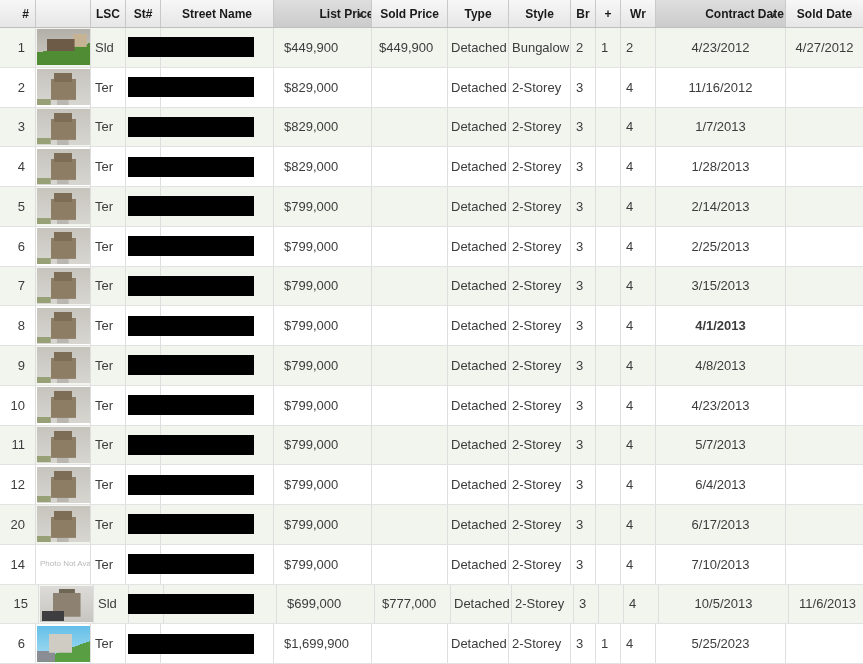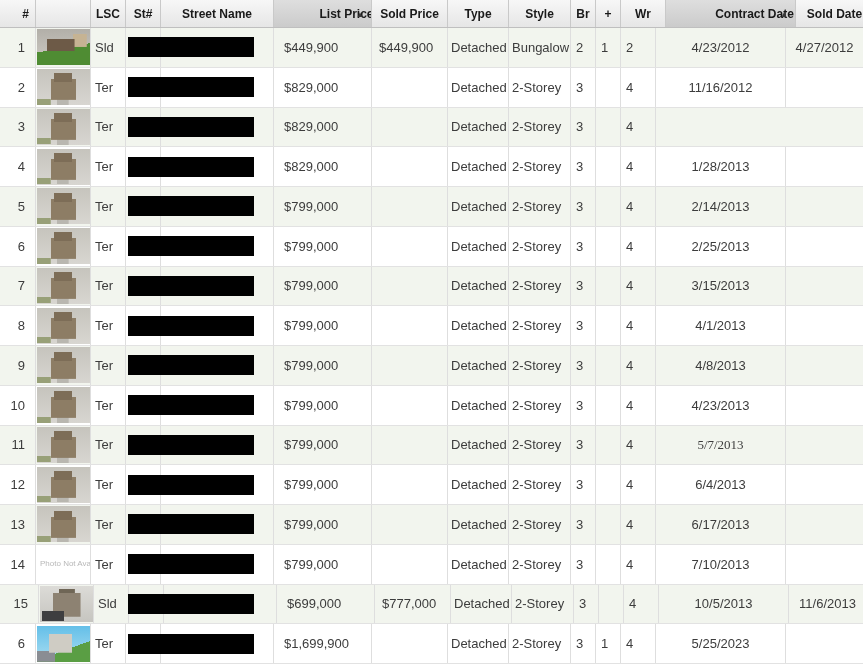--- a/index.html
+++ b/index.html
@@ -136,21 +136,21 @@
       </div>
       <div class="hcell col-style" style="width: 62px;">
         <span>Style</span>
       </div>
       <div class="hcell col-br" style="width: 25px;">
         <span>Br</span>
       </div>
       <div class="hcell col-plus" style="width: 25px;">
         <span>+</span>
       </div>
-      <div class="hcell col-wr" style="width: 45px;">
+      <div class="hcell col-wr" style="width: 35px;">
         <span>Wr</span>
       </div>
       <div class="hcell col-contract_date sorted" style="width: 130px;">
         <span>Contract Date</span>
         <span class="sort-arrow">▲</span>
       </div>
       <div class="hcell col-sold_date" style="width: 78px;">
         <span>Sold Date</span>
       </div>
     </div>
@@ -201,20 +201,21 @@
         <div class="cell col-lsc" style="width: 35px;">Ter</div>
         <div class="cell col-stnum" style="width: 35px;"></div>
         <div class="cell col-street" style="width: 113px;"></div>
         <div class="cell col-list_price" style="width: 98px;">$829,000</div>
         <div class="cell col-sold_price" style="width: 76px;"></div>
         <div class="cell col-type" style="width: 61px;">Detached</div>
         <div class="cell col-style" style="width: 62px;">2-Storey</div>
         <div class="cell col-br" style="width: 25px;">3</div>
         <div class="cell col-plus" style="width: 25px;"></div>
         <div class="cell col-wr" style="width: 35px;">4</div>
+        <div class="cell col-contract_date" style="width: 130px;">1/7/2013</div>
         <div class="cell col-sold_date" style="width: 78px;"></div>
         <div class="redact"></div>
       </div>
       <div class="row">
         <div class="cell col-num" style="width: 35px;">4</div>
         <div class="cell col-photo" style="width: 55px;">
           <div class="photo photo--stone-two-storey"></div>
         </div>
         <div class="cell col-lsc" style="width: 35px;">Ter</div>
         <div class="cell col-stnum" style="width: 35px;"></div>
@@ -295,21 +296,21 @@
         <div class="cell col-lsc" style="width: 35px;">Ter</div>
         <div class="cell col-stnum" style="width: 35px;"></div>
         <div class="cell col-street" style="width: 113px;"></div>
         <div class="cell col-list_price" style="width: 98px;">$799,000</div>
         <div class="cell col-sold_price" style="width: 76px;"></div>
         <div class="cell col-type" style="width: 61px;">Detached</div>
         <div class="cell col-style" style="width: 62px;">2-Storey</div>
         <div class="cell col-br" style="width: 25px;">3</div>
         <div class="cell col-plus" style="width: 25px;"></div>
         <div class="cell col-wr" style="width: 35px;">4</div>
-        <div class="cell col-contract_date" style="width: 130px;">4/1/2013</div>
+        <div class="cell col-contract_date" style="width: 130px; font-weight: bold;">4/1/2013</div>
         <div class="cell col-sold_date" style="width: 78px;"></div>
         <div class="redact"></div>
       </div>
       <div class="row odd">
         <div class="cell col-num" style="width: 35px;">9</div>
         <div class="cell col-photo" style="width: 55px;">
           <div class="photo photo--stone-two-storey"></div>
         </div>
         <div class="cell col-lsc" style="width: 35px;">Ter</div>
         <div class="cell col-stnum" style="width: 35px;"></div>
@@ -352,21 +353,21 @@
         <div class="cell col-lsc" style="width: 35px;">Ter</div>
         <div class="cell col-stnum" style="width: 35px;"></div>
         <div class="cell col-street" style="width: 113px;"></div>
         <div class="cell col-list_price" style="width: 98px;">$799,000</div>
         <div class="cell col-sold_price" style="width: 76px;"></div>
         <div class="cell col-type" style="width: 61px;">Detached</div>
         <div class="cell col-style" style="width: 62px;">2-Storey</div>
         <div class="cell col-br" style="width: 25px;">3</div>
         <div class="cell col-plus" style="width: 25px;"></div>
         <div class="cell col-wr" style="width: 35px;">4</div>
-        <div class="cell col-contract_date" style="width: 130px; font-family: Liberation Serif, serif;">5/7/2013</div>
+        <div class="cell col-contract_date" style="width: 130px;">5/7/2013</div>
         <div class="cell col-sold_date" style="width: 78px;"></div>
         <div class="redact"></div>
       </div>
       <div class="row">
         <div class="cell col-num" style="width: 35px;">12</div>
         <div class="cell col-photo" style="width: 55px;">
           <div class="photo photo--stone-two-storey"></div>
         </div>
         <div class="cell col-lsc" style="width: 35px;">Ter</div>
         <div class="cell col-stnum" style="width: 35px;"></div>
@@ -376,21 +377,21 @@
         <div class="cell col-type" style="width: 61px;">Detached</div>
         <div class="cell col-style" style="width: 62px;">2-Storey</div>
         <div class="cell col-br" style="width: 25px;">3</div>
         <div class="cell col-plus" style="width: 25px;"></div>
         <div class="cell col-wr" style="width: 35px;">4</div>
         <div class="cell col-contract_date" style="width: 130px;">6/4/2013</div>
         <div class="cell col-sold_date" style="width: 78px;"></div>
         <div class="redact"></div>
       </div>
       <div class="row odd">
-        <div class="cell col-num" style="width: 35px;">13</div>
+        <div class="cell col-num" style="width: 35px;">20</div>
         <div class="cell col-photo" style="width: 55px;">
           <div class="photo photo--stone-two-storey"></div>
         </div>
         <div class="cell col-lsc" style="width: 35px;">Ter</div>
         <div class="cell col-stnum" style="width: 35px;"></div>
         <div class="cell col-street" style="width: 113px;"></div>
         <div class="cell col-list_price" style="width: 98px;">$799,000</div>
         <div class="cell col-sold_price" style="width: 76px;"></div>
         <div class="cell col-type" style="width: 61px;">Detached</div>
         <div class="cell col-style" style="width: 62px;">2-Storey</div>

